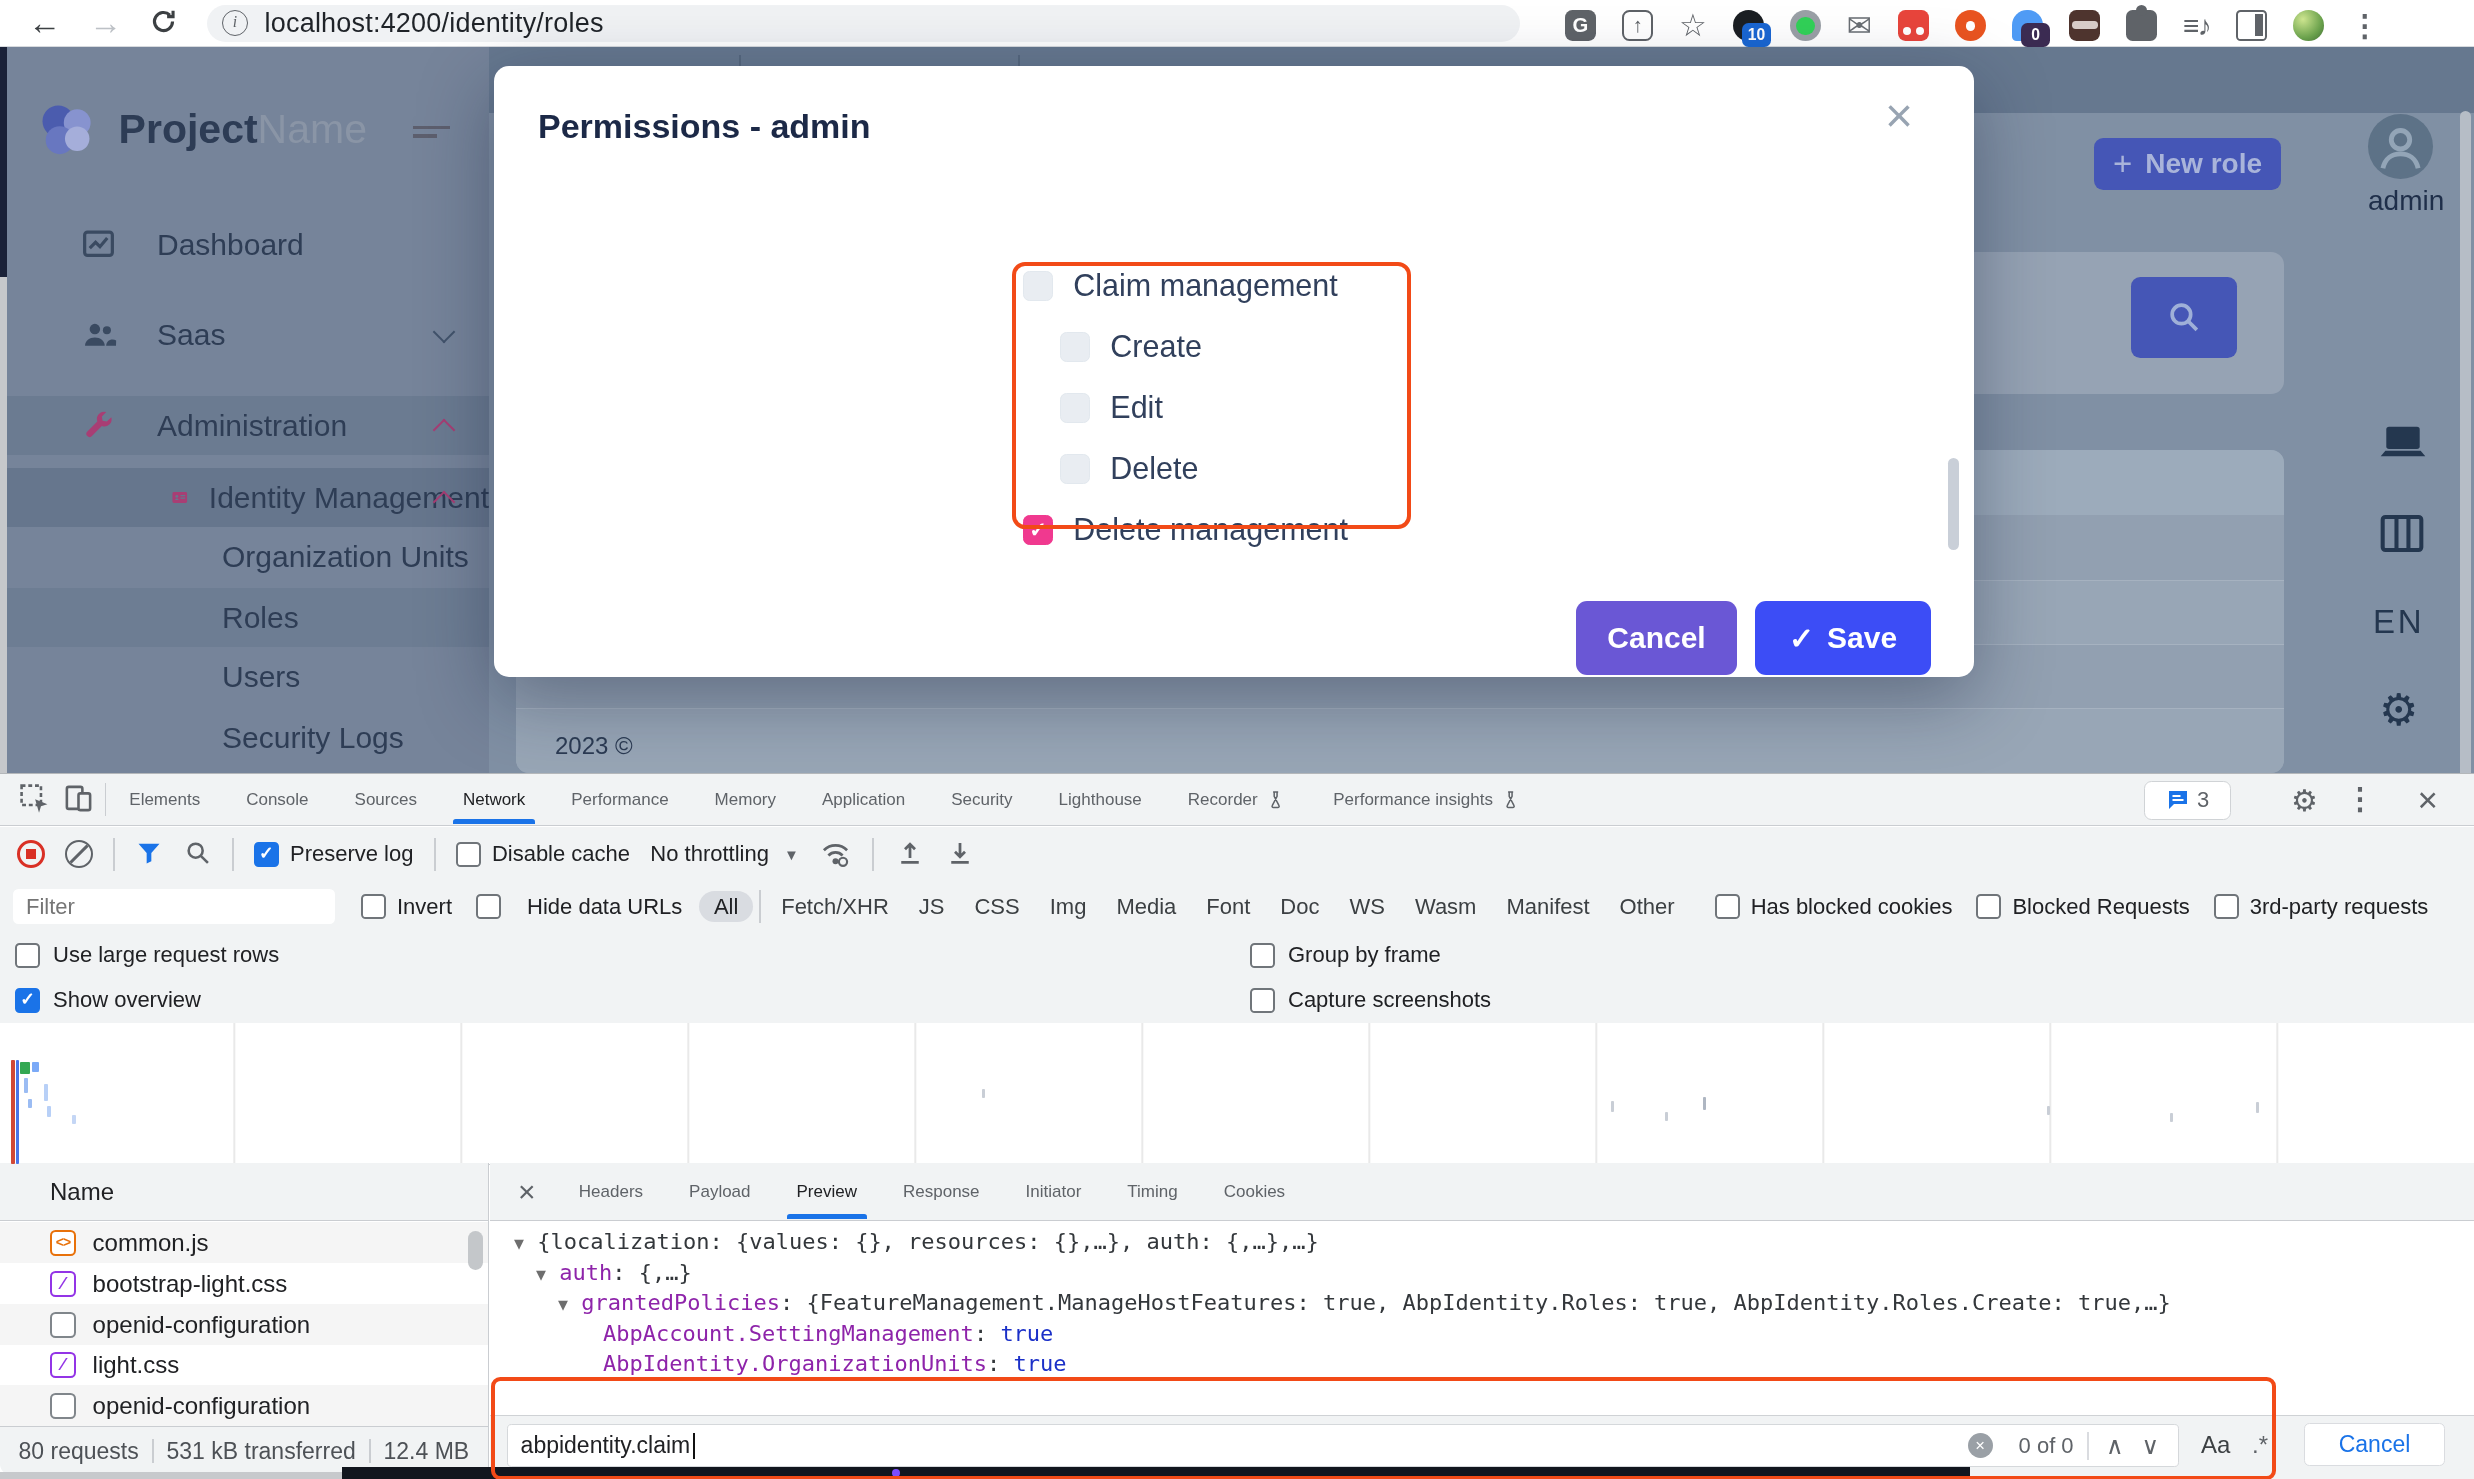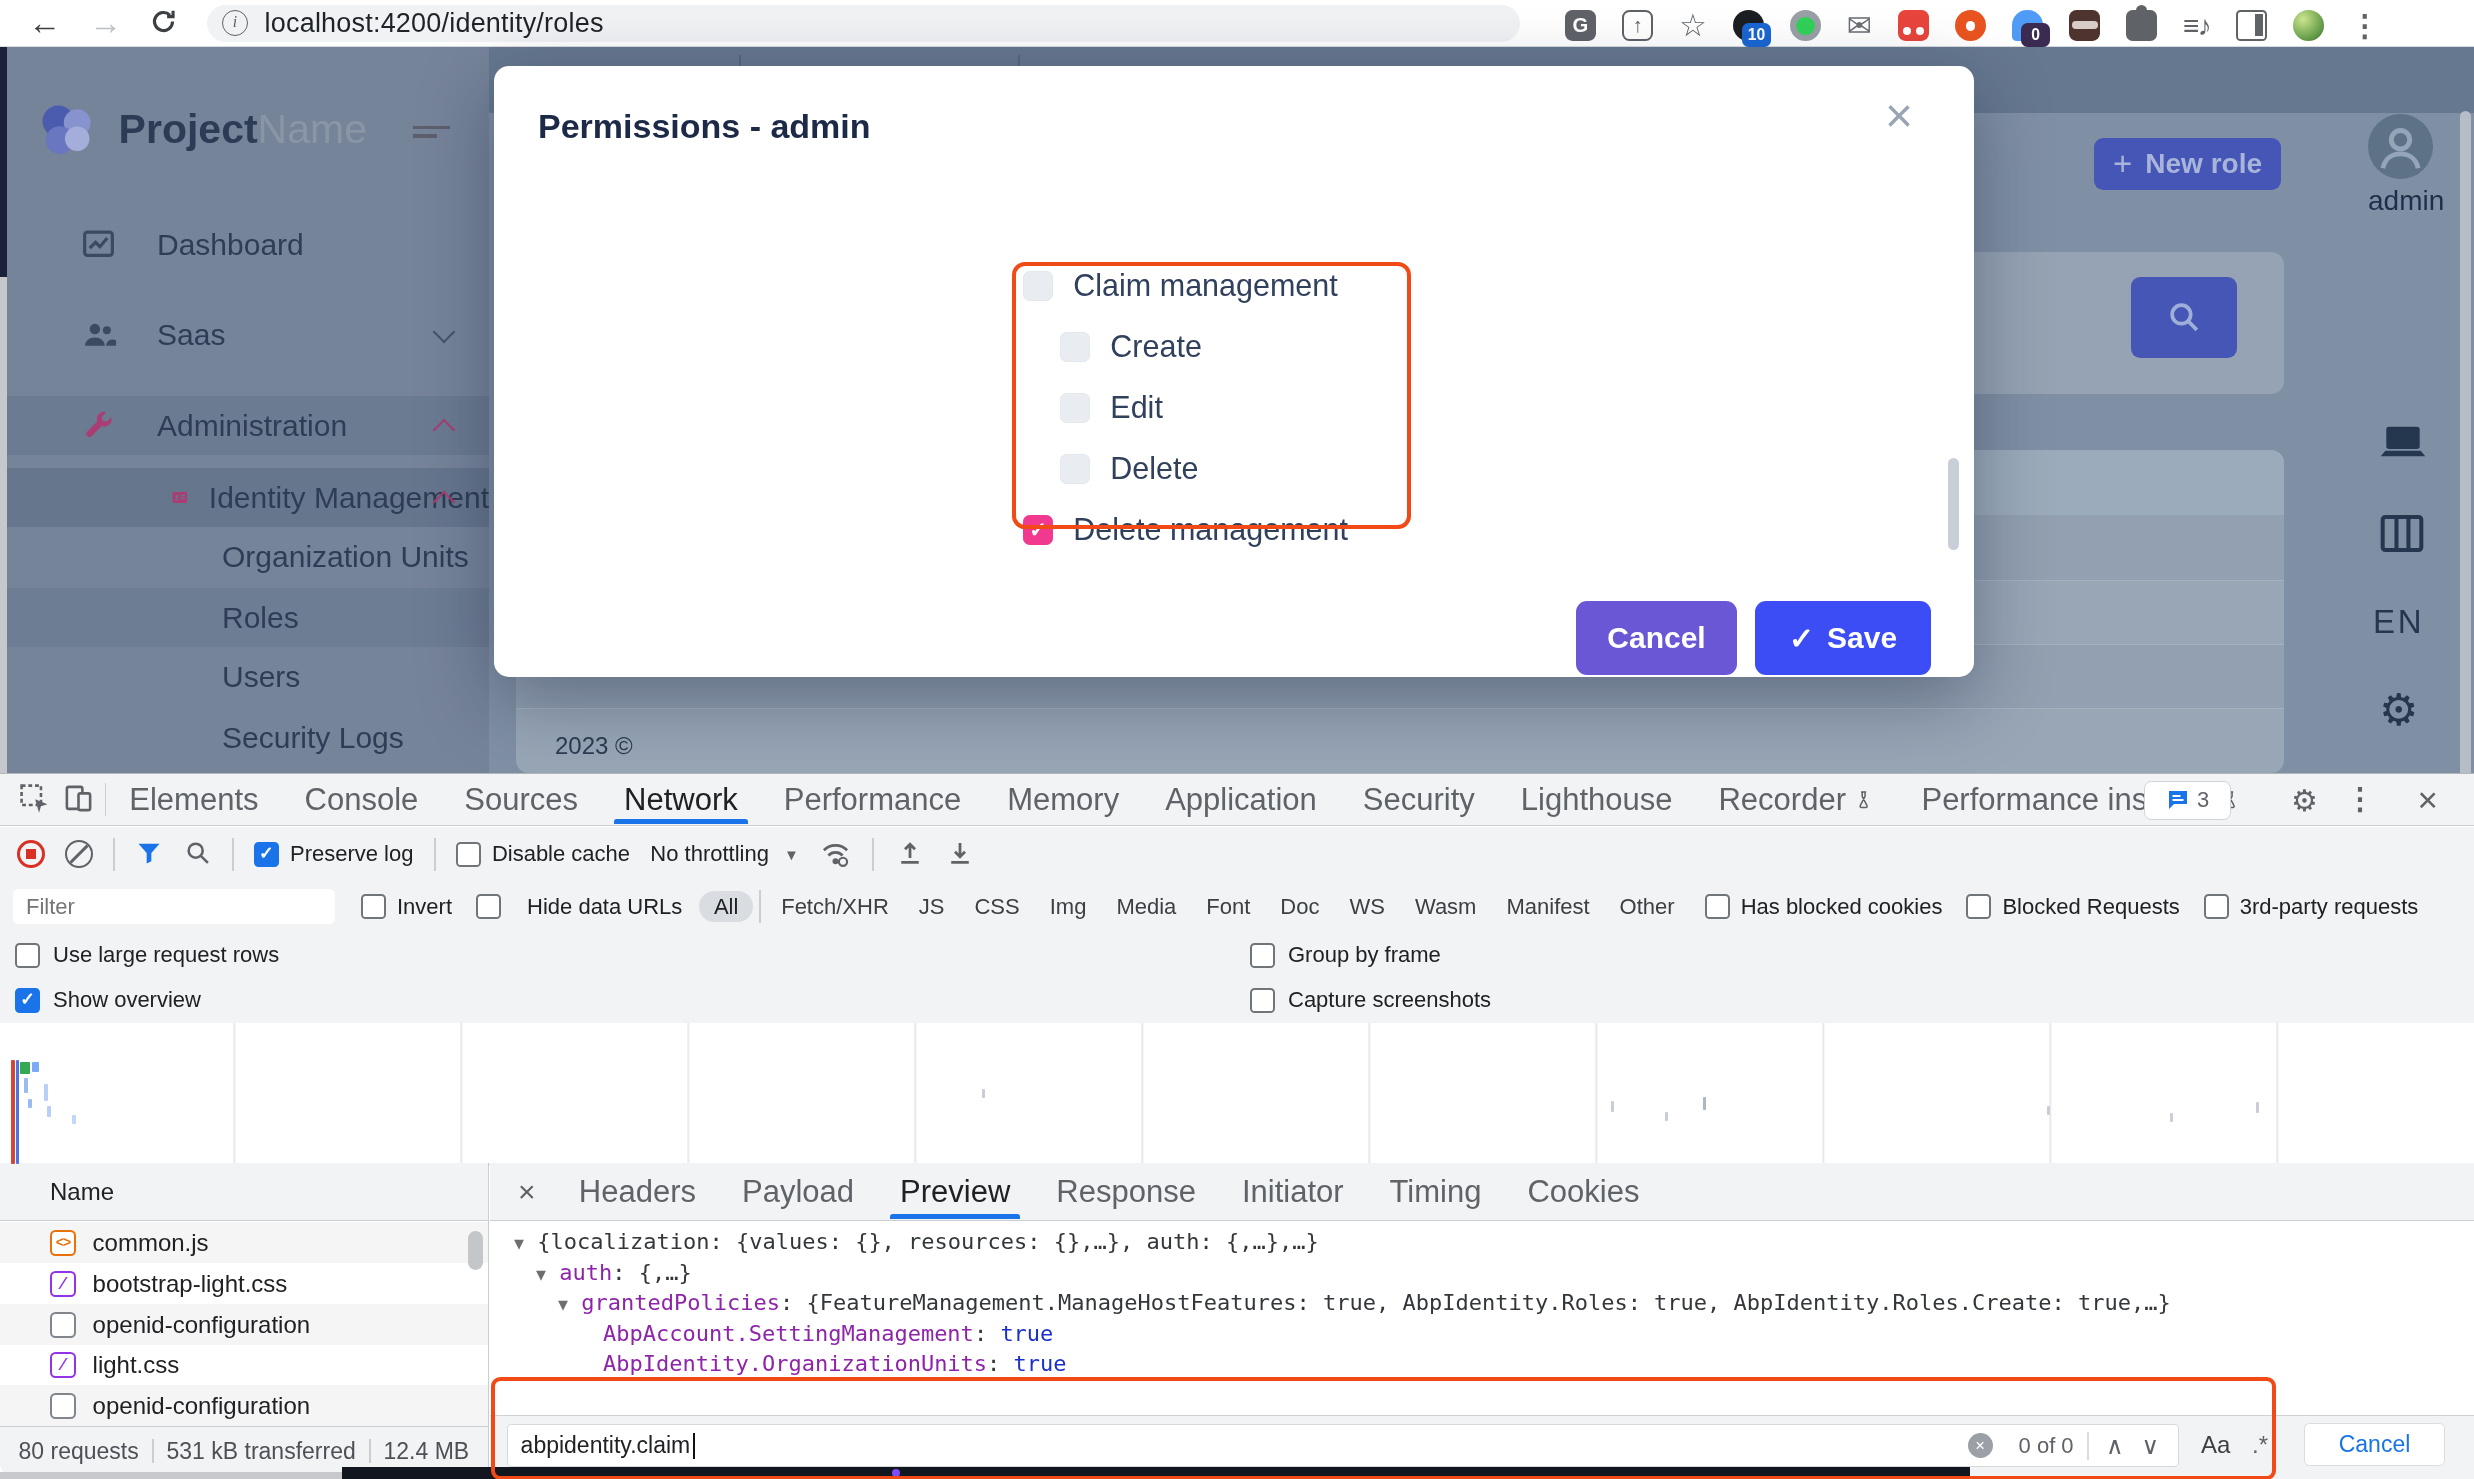--- a/index.html
+++ b/index.html
@@ -41,21 +41,21 @@
   .prow{position:absolute;display:flex;align-items:center;gap:20.3px;font-size:30.5px;color:#31405c;white-space:nowrap}
   .pcb{width:30px;height:30px;border-radius:6.5px;background:#e9edf2;border:1.8px solid #e2e8ee;box-sizing:border-box;flex:0 0 auto;text-align:center}
   .pcb.pk{background:#f0398f;border-color:#f0398f;color:#fff;font-size:21px;font-weight:bold;line-height:28px}
   .mscroll{position:absolute;left:1454px;top:392px;width:11px;height:92px;background:#c9cfd8;border-radius:5.5px}
   .mbtn{position:absolute;top:535px;height:74px;border-radius:11px;color:#fff;font-size:30px;font-weight:bold;display:flex;align-items:center;justify-content:center;gap:13px}
   
   .anno{position:absolute;border:4.6px solid #f24a17;border-radius:13px;z-index:60;pointer-events:none}
   
   .dt{left:0;top:773px;width:2475px;height:707px;background:#fff;border-top:1.8px solid #b4b7ba;z-index:20}
   .dtbar{position:absolute;left:0;width:2475px;background:#f1f3f4;border-bottom:1.8px solid #cacdd1;display:flex;align-items:center}
-  .dttab{position:relative;height:49px;display:flex;align-items:center;padding:0 23px;font-size:31px;color:#5f6368;white-space:nowrap;gap:9.2px}
+  .dttab{position:relative;height:49px;display:flex;align-items:center;padding:0 23px;font-size:17px;color:#5f6368;white-space:nowrap;gap:9.2px}
   .dttab.act{color:#202124}
   .dttab .ul{position:absolute;bottom:0;left:13px;right:13px;height:4.6px;background:#1a73e8;border-radius:2.8px 2.8px 0 0}
   .vdiv{width:1.8px;height:33px;background:#cacdd1;flex:0 0 auto}
   .cb{width:25px;height:25px;border:2.8px solid #70757a;border-radius:4.6px;background:#fff;box-sizing:border-box;flex:0 0 auto;text-align:center}
   .cb.on{background:#1a73e8;border-color:#1a73e8;color:#fff;font-size:17.6px;font-weight:bold;line-height:19.4px}
   .dlbl{font-size:22px;color:#202124;white-space:nowrap}
   .chip{padding:2.8px 15px;border-radius:15.7px;font-size:22px;color:#3c4043;white-space:nowrap}
   .chip.sel{background:#d9dce1;color:#202124}
   .tick{position:absolute;top:1028px;width:139px;text-align:right;font-size:18.5px;color:#45484b;white-space:nowrap}
   .mark{position:absolute;border-radius:0.9px}
@@ -430,21 +430,21 @@
       <span class="chip"><span>JS</span></span>
       <span class="chip"><span>CSS</span></span>
       <span class="chip"><span>Img</span></span>
       <span class="chip"><span>Media</span></span>
       <span class="chip"><span>Font</span></span>
       <span class="chip"><span>Doc</span></span>
       <span class="chip"><span>WS</span></span>
       <span class="chip"><span>Wasm</span></span>
       <span class="chip"><span>Manifest</span></span>
       <span class="chip"><span>Other</span></span>
-      <span class="f" style="gap:11px;margin-left:15px">
+      <span class="f" style="gap:11px;margin-left:25px">
           <span class="cb"></span>
           <span class="dlbl">Has blocked cookies</span>
         </span>
       <span class="f" style="gap:11px;margin-left:24px">
           <span class="cb"></span>
           <span class="dlbl">Blocked Requests</span>
         </span>
       <span class="f" style="gap:11px;margin-left:24px">
           <span class="cb"></span>
           <span class="dlbl">3rd-party requests</span>

